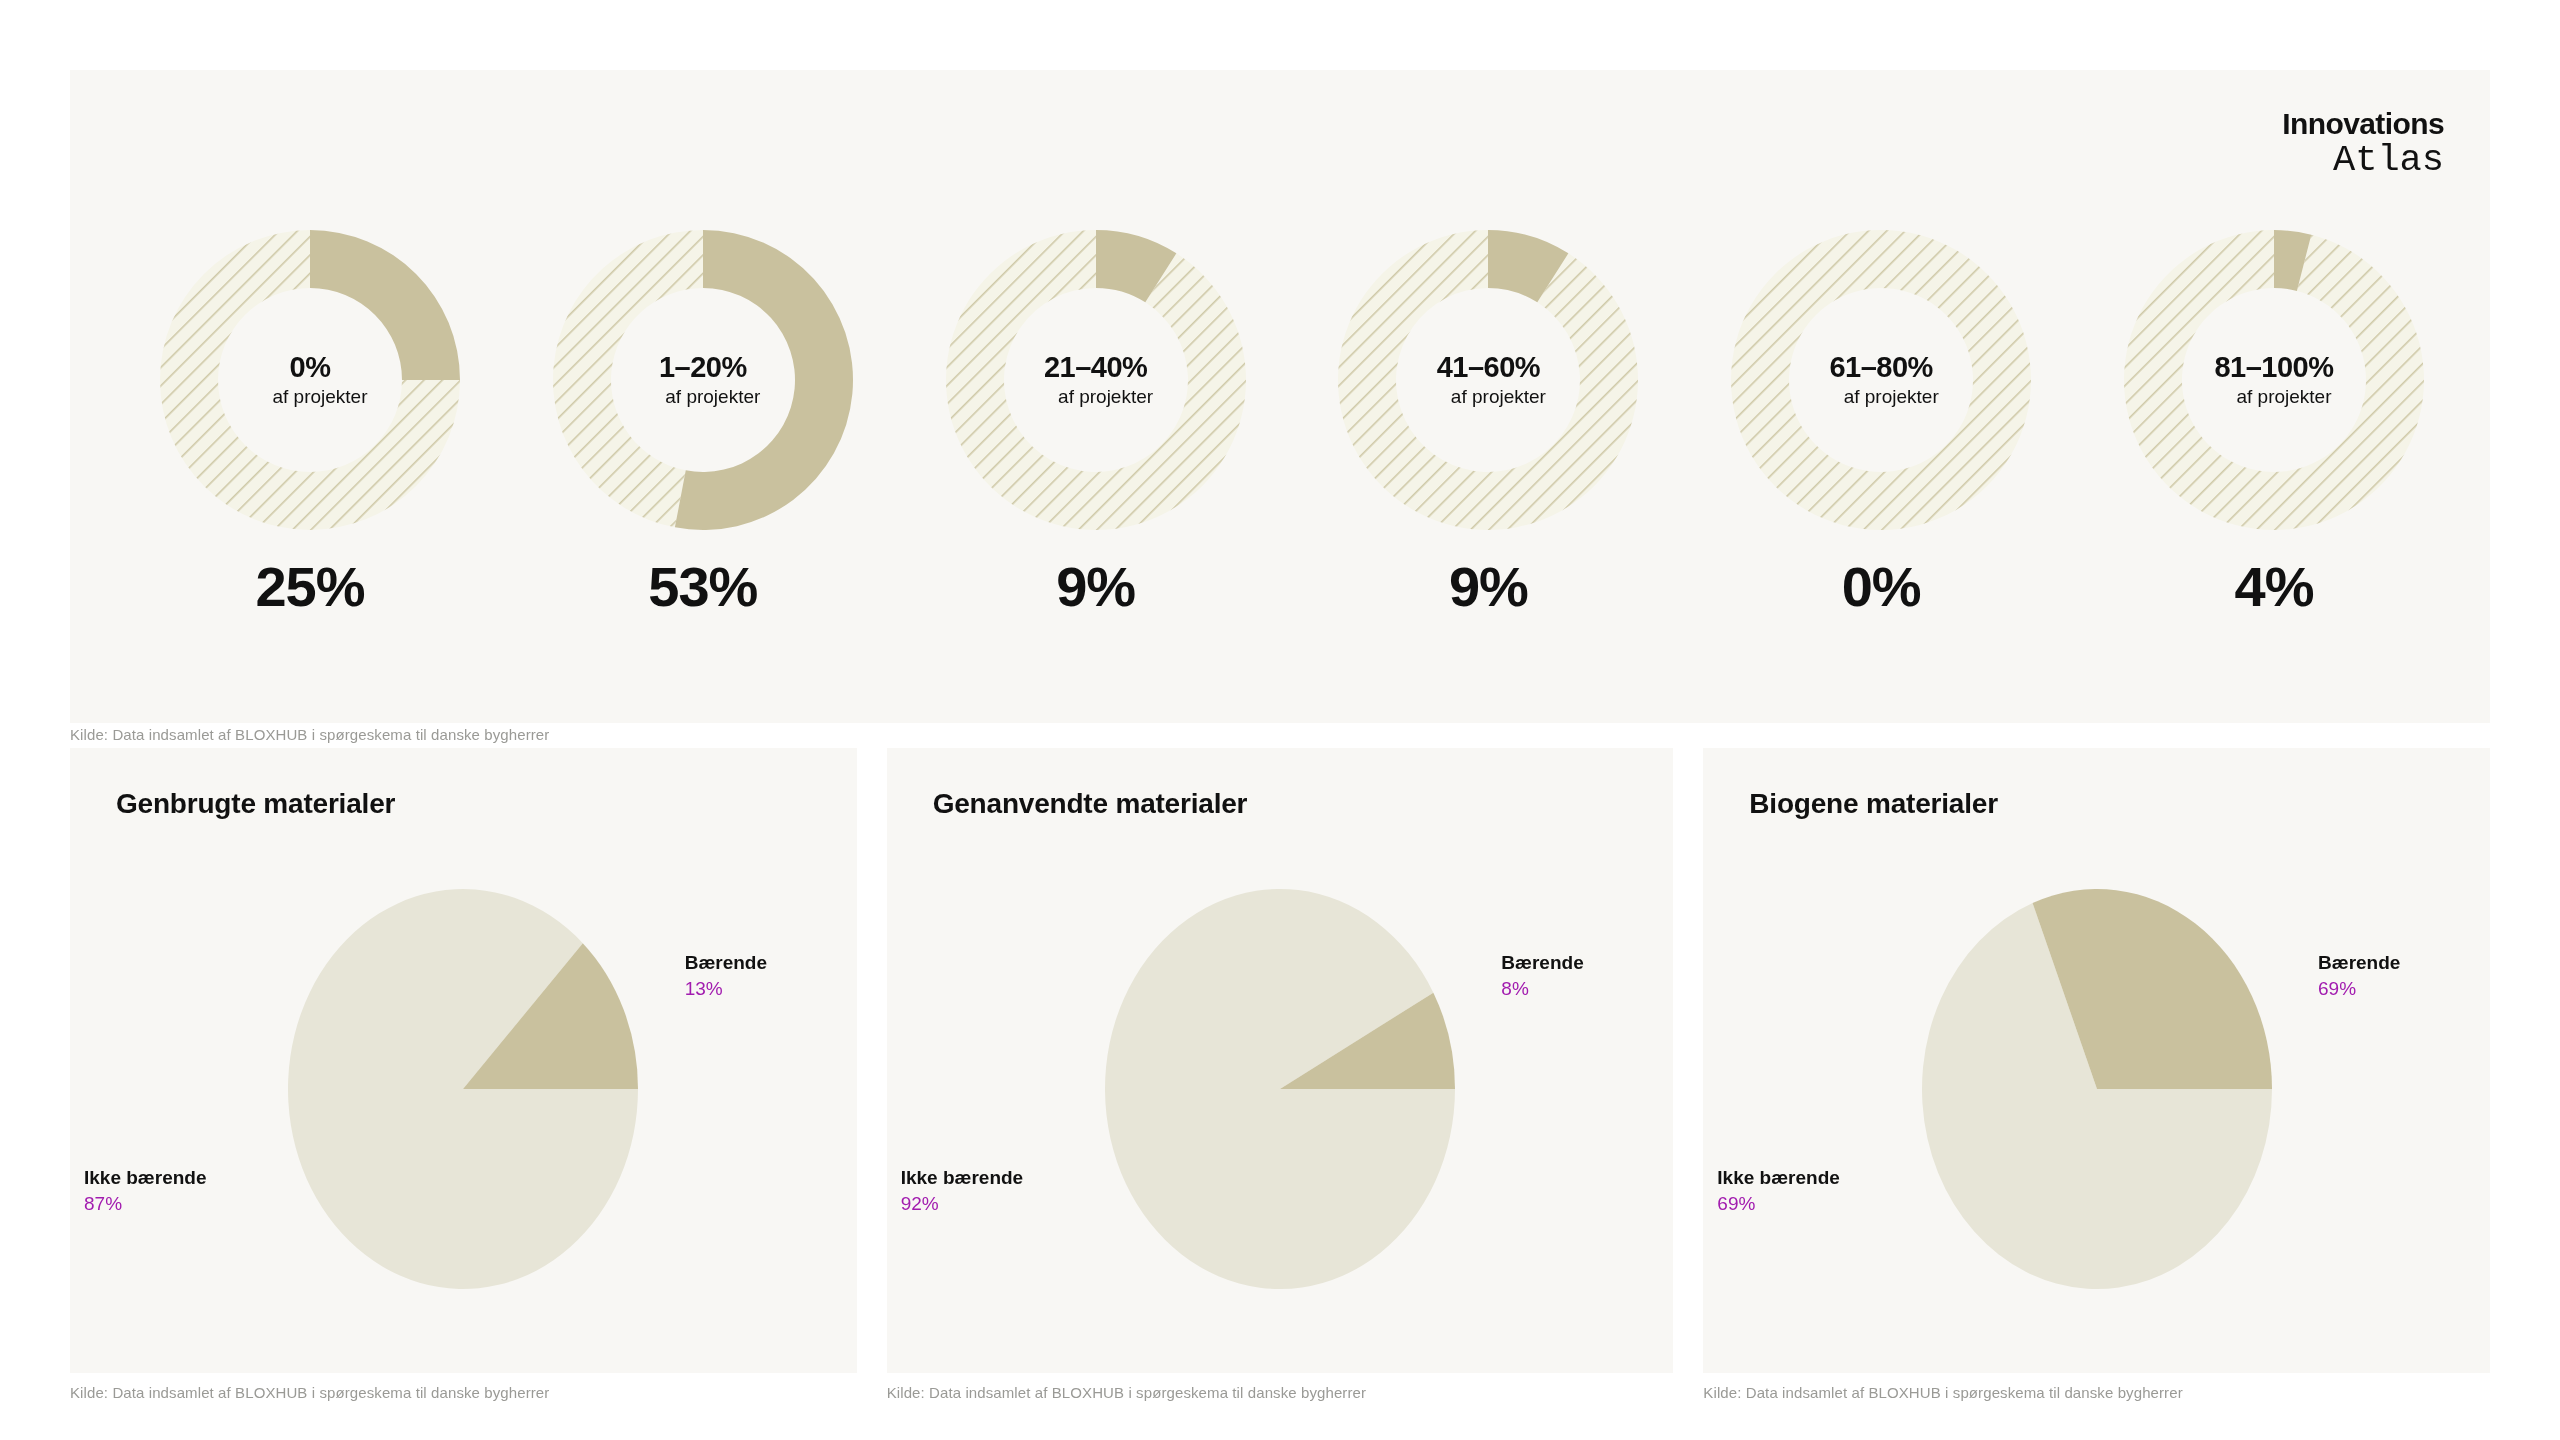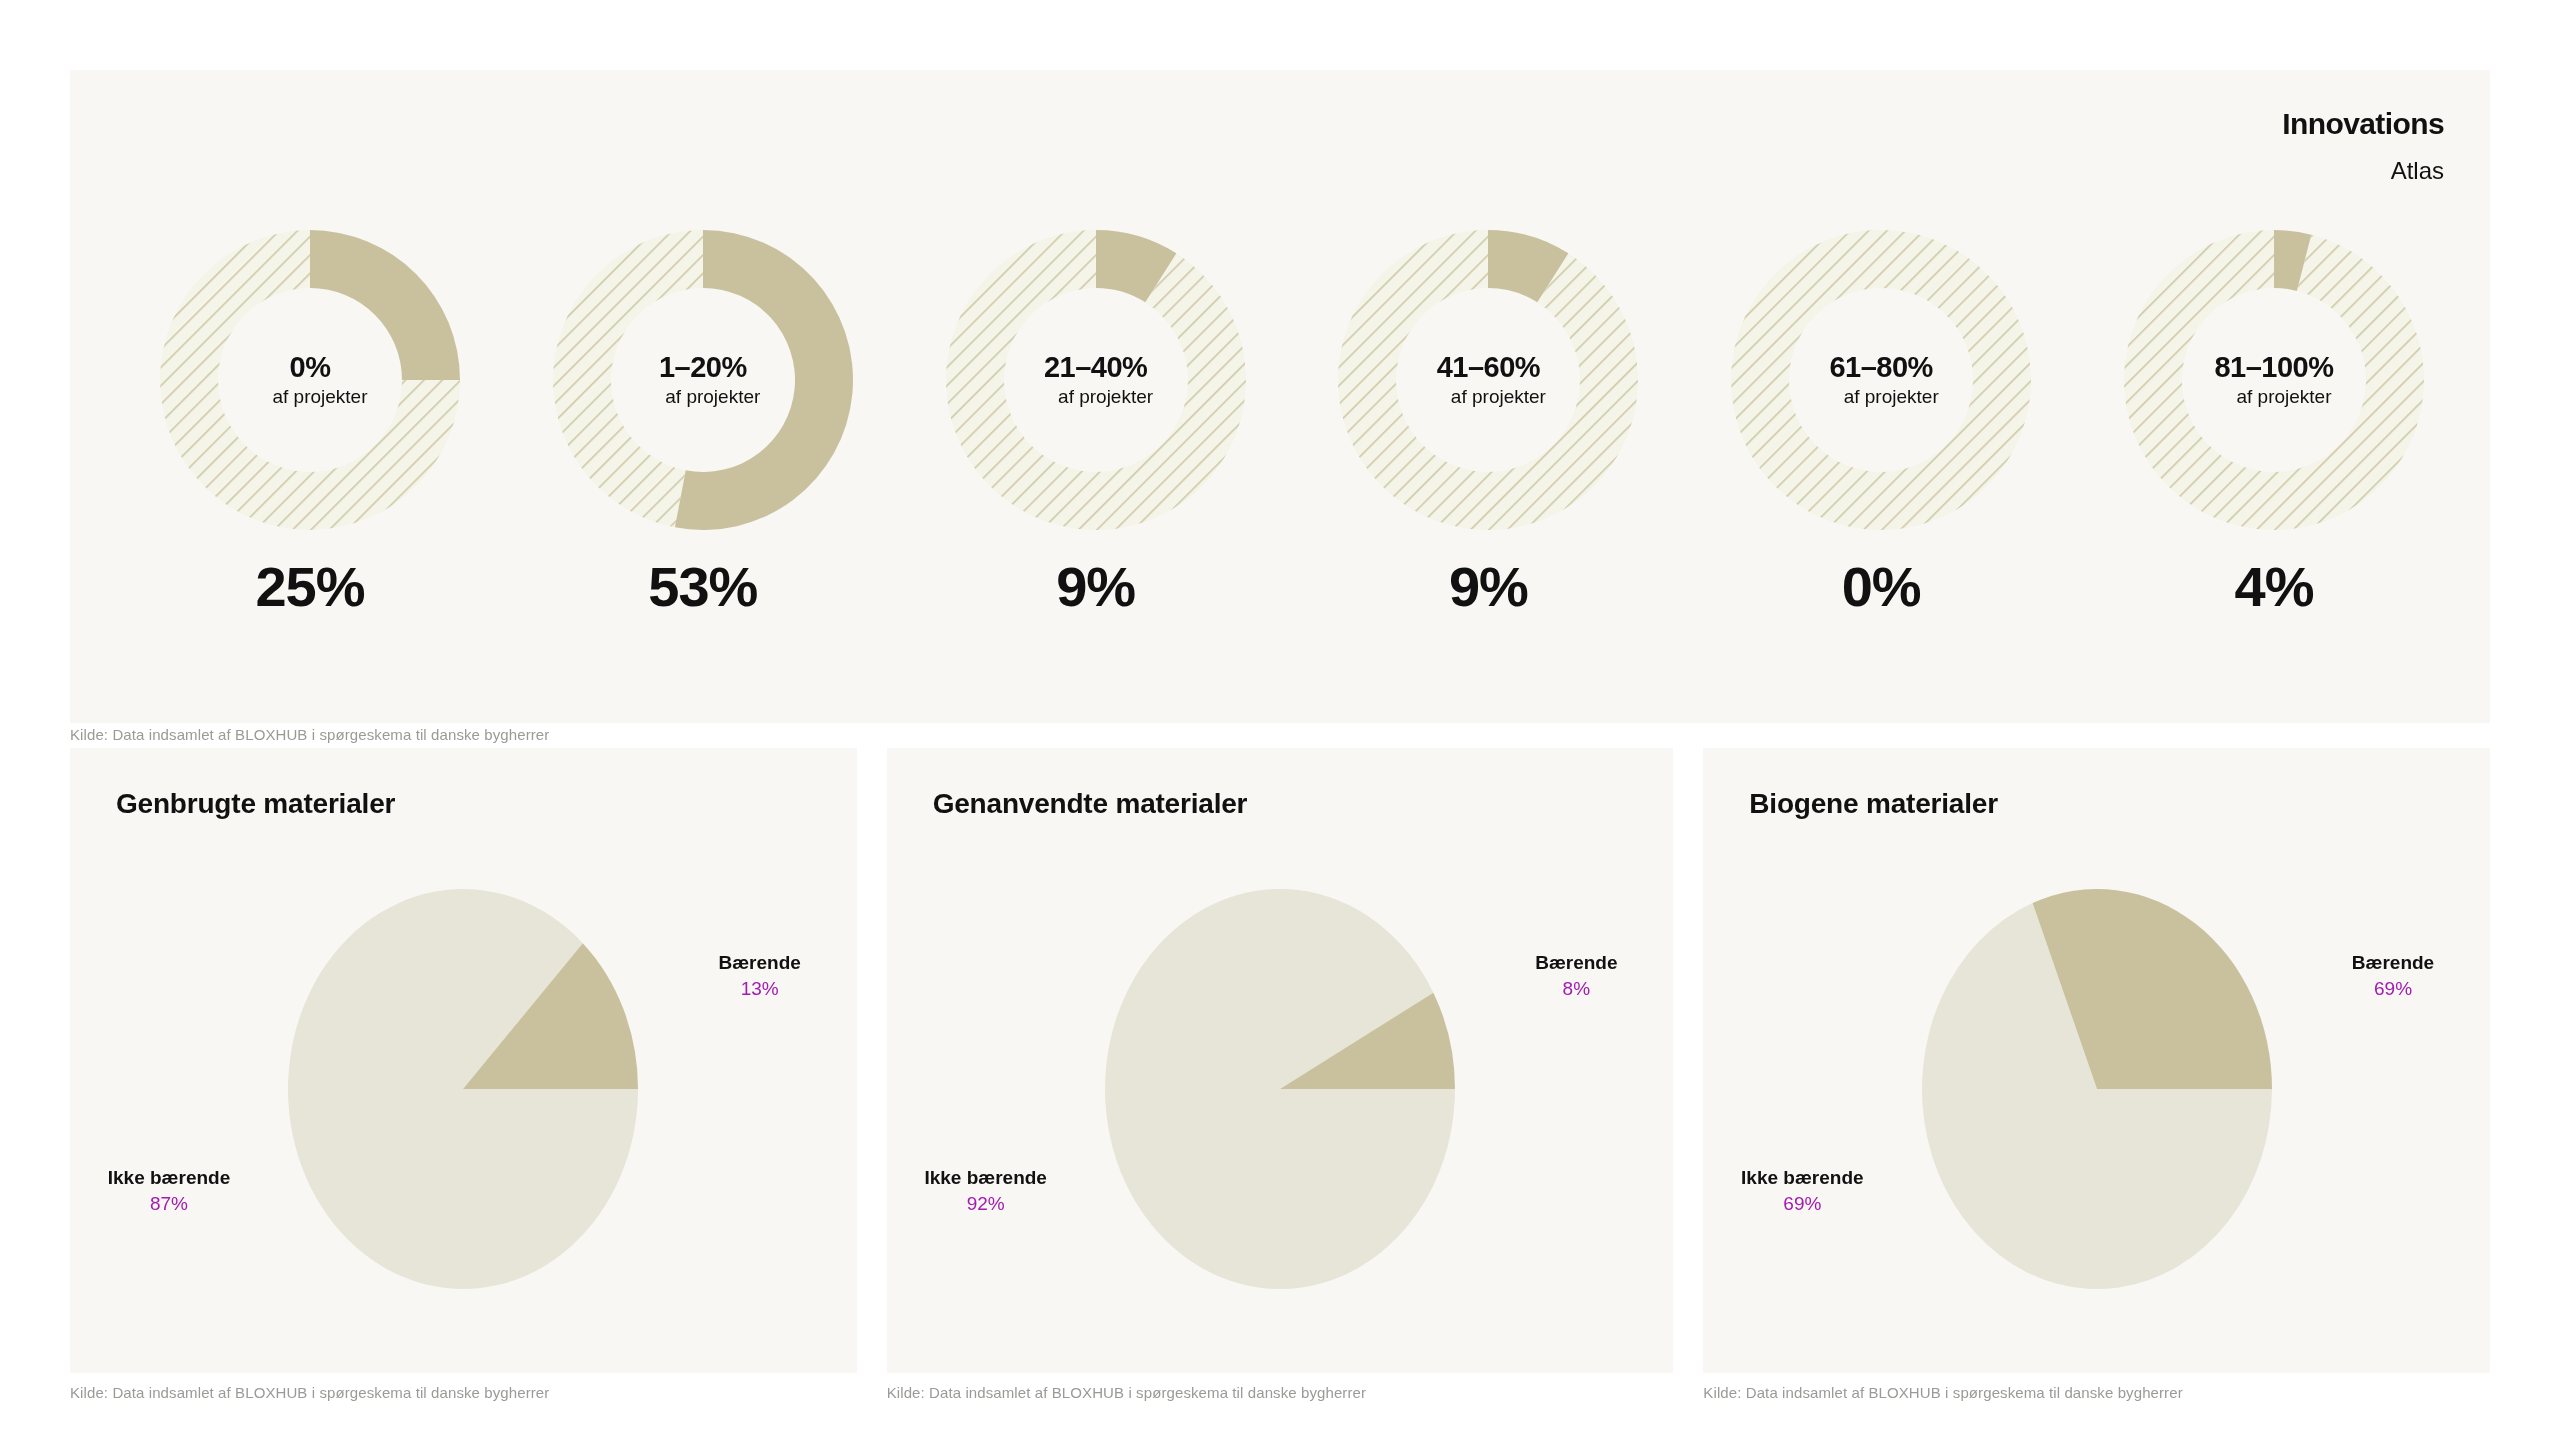--- a/index.html
+++ b/index.html
@@ -52,27 +52,27 @@
     line-height: 1.05;
   }
   .brand-top {
     font-size: 30px;
     font-weight: bold;
     letter-spacing: -0.6px;
     color: #111111;
     display: block;
   }
   .brand-bottom {
-    font-family: Liberation Sans, sans-serif;
-    font-size: 24px;
+    font-family: Liberation Mono, monospace;
+    font-size: 37px;
     font-weight: normal;
     letter-spacing: 0px;
     color: #111111;
     display: block;
-    margin-top: 18px;
+    margin-top: 1px;
   }
 
   
   .donut-row {
     position: absolute;
     left: 70px;
     top: 155px;
     right: 46px;
     display: flex;
     justify-content: space-between;
@@ -173,21 +173,21 @@
     left: 50%;
     top: 14px;
     transform: translateX(-50%);
     width: 410px;
     height: 470px;
   }
   .pie-svg-holder svg { display: block; }
 
   .pie-label {
     position: absolute;
-    text-align: center;
+    text-align: left;
     line-height: 1.35;
   }
   .pie-label .lbl-name {
     font-size: 19px;
     font-weight: bold;
     color: #111111;
     display: block;
     white-space: nowrap;
   }
   .pie-label .lbl-val {

